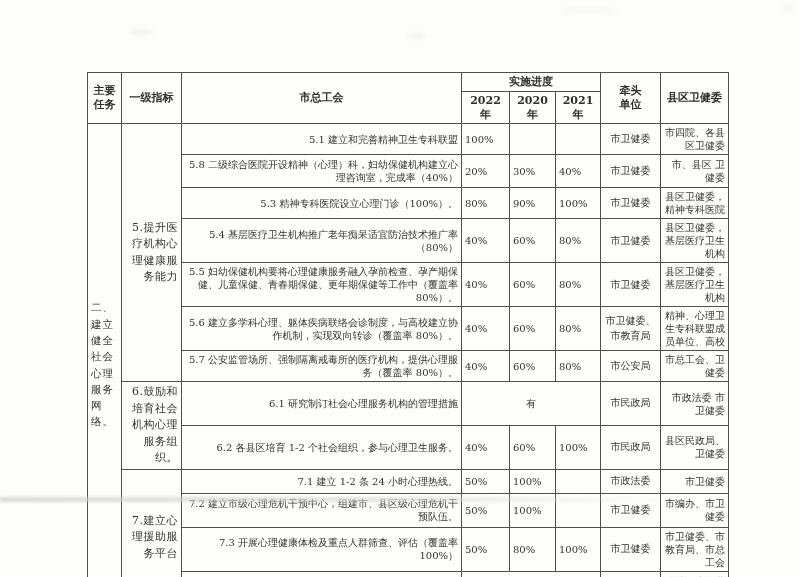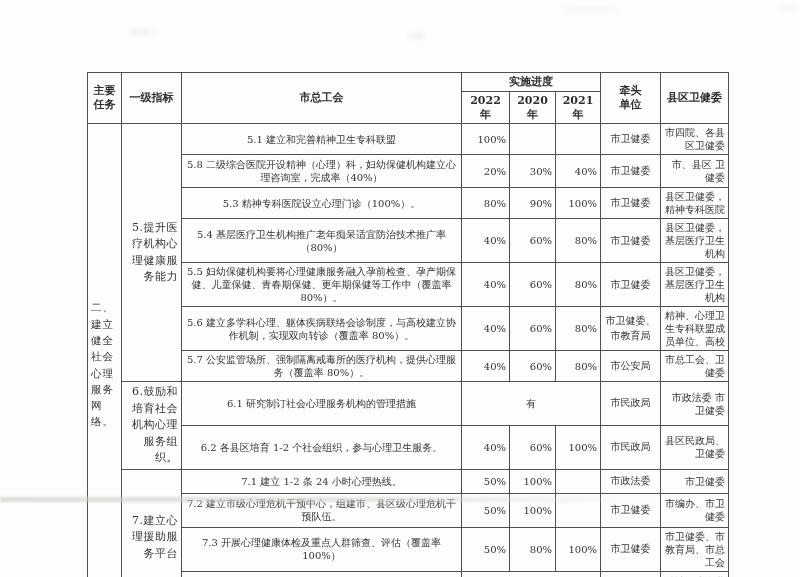--- a/index.html
+++ b/index.html
@@ -29,22 +29,22 @@
     padding:2px 3px;
     font-weight:normal;
     vertical-align:middle;
     overflow:hidden;
   }
   .doc-table th{font-size:11px;font-weight:600;text-align:center;line-height:1.25;color:#2e2e2e;}
   .prewrap{white-space:pre-line;}
   .cell{font-size:10px;line-height:1.3;}
   .main-task{font-size:10.5px;text-align:left;line-height:1.55;letter-spacing:1px;padding:3px 4px;}
   .l1{font-size:11px;text-align:right;line-height:1.5;padding:3px 4px;letter-spacing:.5px;}
-  .l2{text-align:center;padding:2px 5px;}
-  .pct{text-align:right;}
+  .l2{text-align:right;padding:2px 5px;}
+  .pct{text-align:left;}
   .merged{text-align:center;}
   .lead{text-align:center;line-height:1.45;}
   .resp{text-align:right;padding:1px 3px;line-height:1.3;font-size:10px;}
   tr{height:26px;}
 </style>
 </head>
 <body>
 
 <div class="smudge sm1"></div>
 <div class="smudge sm2"></div>

